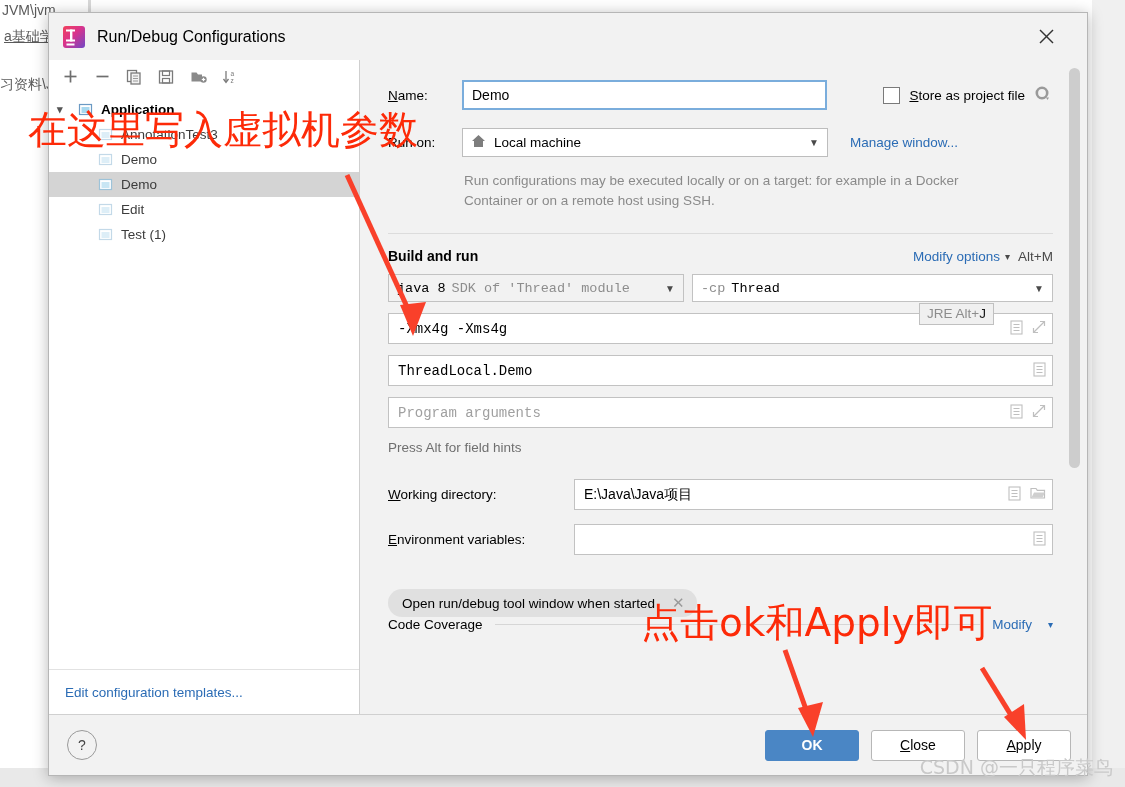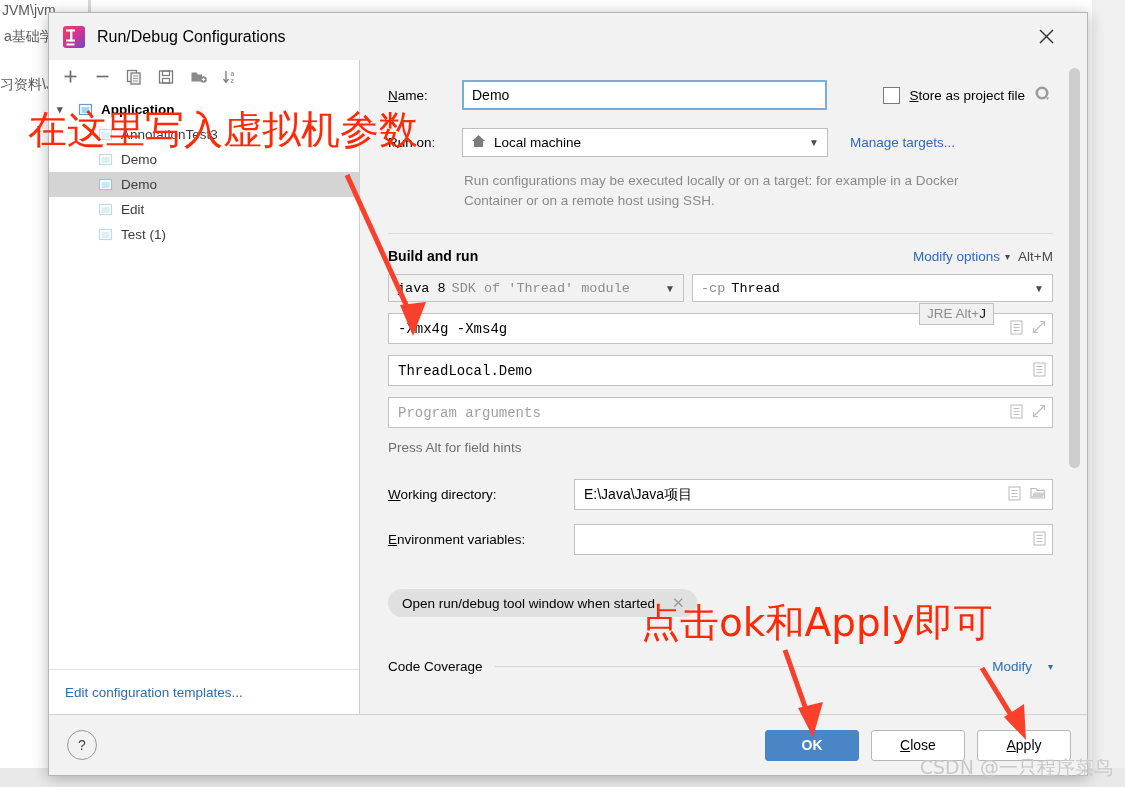--- a/index.html
+++ b/index.html
@@ -107,21 +107,21 @@
   #env-row{margin-top:14px;display:flex;align-items:center;}
   #env-label{width:186px;}
   #env-field{flex:1 1 auto;margin-top:0;}
   #env-hint{margin-top:10px;margin-left:186px;color:#8a8a8a;font-size:13.5px;}
 
   #chip{
     margin-top:34px;display:inline-flex;align-items:center;gap:17px;
     background:#e0e0e0;border-radius:14px;height:28px;padding:0 12px 0 14px;font-size:13.5px;
   }
   #chip .x{color:#999;font-size:15px;}
-  #cov-row{margin-top:42px;display:flex;align-items:center;gap:12px;}
+  #cov-row{display:flex;align-items:center;gap:12px;}
   #cov-label{font-size:13.5px;}
   #cov-line{flex:1 1 auto;height:1px;background:#d6d6d6;}
   #cov-modify{color:#2b6cb5;font-size:13.5px;}
 
   
   .hint{
     position:absolute;background:#f0f0f0;border:1px solid #c0c0c0;
     font-size:13.5px;color:#8d8d8d;padding:2px 7px 3px 7px;white-space:nowrap;z-index:6;
   }
   .hint b{color:#1b1b1b;font-weight:normal;}
@@ -151,21 +151,21 @@
     font-family:"DejaVu Sans", sans-serif;}
   #watermark{position:absolute;right:12px;bottom:6px;color:#c9c9c9;font-size:19px;white-space:nowrap;
     font-family:"DejaVu Sans", sans-serif;z-index:45;}
 </style>
 </head>
 <body>
 
 <div id="bg-layer">
   <div id="bg-strip"></div>
   <div class="bg-line" style="left:2px;top:2px;">JVM\jvm</div>
-  <div class="bg-line" style="left:4px;top:28px;">a基础学</div>
+  <div class="bg-line" style="left:4px;top:28px;text-decoration:underline;">a基础学</div>
   <div class="bg-line" style="left:0px;top:76px;">习资料\J</div>
   <div id="bg-dark-strip"></div>
   <div id="bg-right-edge"></div>
   <div id="bg-bottom-edge"></div>
 </div>
 
 <div id="dialog">
 
   <div id="titlebar">
     <span id="title-icon">
@@ -319,21 +319,21 @@
           <span id="runon-label" class="field-label">Run on:</span>
           <span id="runon-select">
             <span>
               <svg width="15" height="14" viewBox="0 0 15 14">
                   <path d="M7.5 1 L14 7 L12 7 L12 13 L3 13 L3 7 L1 7 Z" fill="#7d7d7d"></path>
                 </svg>
             </span>
             <span>Local machine</span>
             <span class="caret">▼</span>
           </span>
-          <span id="manage-targets">Manage targets...</span>
+          <span id="manage-targets">Manage window...</span>
         </div>
 
         <div id="runon-desc">Run configurations may be executed locally or on a target: for example in a Docker Container or on a remote host using SSH.</div>
 
         <div class="section-sep"></div>
 
         <div id="build-head">
           <span id="build-title">Build and run</span>
           <span id="modify-options">Modify options</span>
           <span class="caret" style="margin-left:5px;">▾</span>

